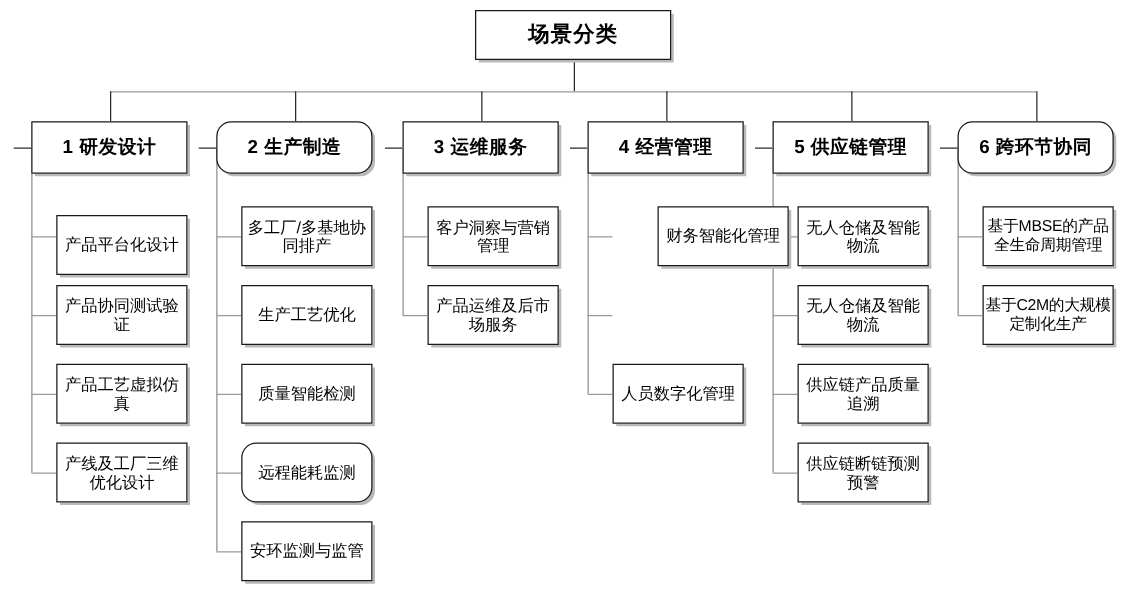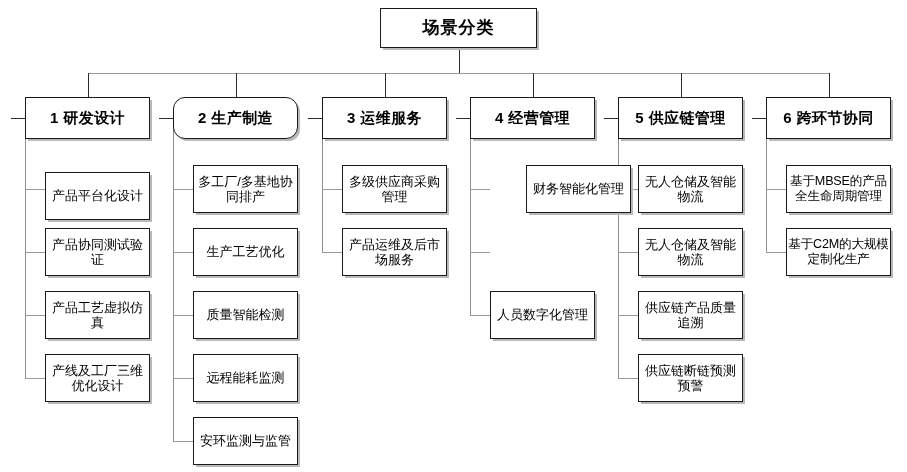--- a/index.html
+++ b/index.html
@@ -98,29 +98,29 @@
     <div class="node node-cat" style="left: 173px; top: 97px; width: 125px; height: 42px; border-radius: 12px;">2 生产制造</div>
     <div class="conn conn-h-dark" style="left: 158.5px; top: 118px; width: 14px;"></div>
     <div class="conn conn-v-soft" style="left: 172.5px; top: 118px; height: 323px;"></div>
     <div class="conn conn-h-soft" style="left: 172.5px; top: 189px; width: 20px;"></div>
     <div class="node node-leaf" style="left: 193px; top: 165px; width: 105px; height: 48px;">多工厂/多基地协同排产</div>
     <div class="conn conn-h-soft" style="left: 172.5px; top: 252px; width: 20px;"></div>
     <div class="node node-leaf" style="left: 193px; top: 228px; width: 105px; height: 48px;">生产工艺优化</div>
     <div class="conn conn-h-soft" style="left: 172.5px; top: 315px; width: 20px;"></div>
     <div class="node node-leaf" style="left: 193px; top: 291px; width: 105px; height: 48px;">质量智能检测</div>
     <div class="conn conn-h-soft" style="left: 172.5px; top: 378px; width: 20px;"></div>
-    <div class="node node-leaf" style="left: 193px; top: 354px; width: 105px; height: 48px;">远程能耗监测</div>
+    <div class="node node-leaf" style="left: 193px; top: 354px; width: 105px; height: 48px; border-radius: 12px;">远程能耗监测</div>
     <div class="conn conn-h-soft" style="left: 172.5px; top: 441px; width: 20px;"></div>
     <div class="node node-leaf" style="left: 193px; top: 417px; width: 105px; height: 48px;">安环监测与监管</div>
     <div class="conn conn-v-dark" style="left: 384.5px; top: 73px; height: 24px;"></div>
     <div class="node node-cat" style="left: 322px; top: 97px; width: 125px; height: 42px;">3 运维服务</div>
     <div class="conn conn-h-dark" style="left: 307.5px; top: 118px; width: 14px;"></div>
     <div class="conn conn-v-soft" style="left: 321.5px; top: 118px; height: 134px;"></div>
     <div class="conn conn-h-soft" style="left: 321.5px; top: 189px; width: 20px;"></div>
-    <div class="node node-leaf" style="left: 342px; top: 165px; width: 105px; height: 48px;">多级供应商采购管理</div>
+    <div class="node node-leaf" style="left: 342px; top: 165px; width: 105px; height: 48px;">客户洞察与营销管理</div>
     <div class="conn conn-h-soft" style="left: 321.5px; top: 252px; width: 20px;"></div>
     <div class="node node-leaf" style="left: 342px; top: 228px; width: 105px; height: 48px;">产品运维及后市场服务</div>
     <div class="conn conn-v-dark" style="left: 532.5px; top: 73px; height: 24px;"></div>
     <div class="node node-cat" style="left: 470px; top: 97px; width: 125px; height: 42px;">4 经营管理</div>
     <div class="conn conn-h-dark" style="left: 455.5px; top: 118px; width: 14px;"></div>
     <div class="conn conn-v-soft" style="left: 469.5px; top: 118px; height: 197px;"></div>
     <div class="conn conn-h-soft" style="left: 469.5px; top: 189px; width: 20px;"></div>
     <div class="node node-leaf" style="left: 490px; top: 165px; width: 105px; height: 48px; margin-left: 36px;">财务智能化管理</div>
     <div class="conn conn-h-soft" style="left: 469.5px; top: 252px; width: 20px;"></div>
     <div class="conn conn-h-soft" style="left: 469.5px; top: 315px; width: 20px;"></div>
@@ -131,20 +131,20 @@
     <div class="conn conn-v-soft" style="left: 617.5px; top: 118px; height: 260px;"></div>
     <div class="conn conn-h-soft" style="left: 617.5px; top: 189px; width: 20px;"></div>
     <div class="node node-leaf" style="left: 638px; top: 165px; width: 105px; height: 48px;">无人仓储及智能物流</div>
     <div class="conn conn-h-soft" style="left: 617.5px; top: 252px; width: 20px;"></div>
     <div class="node node-leaf" style="left: 638px; top: 228px; width: 105px; height: 48px;">无人仓储及智能物流</div>
     <div class="conn conn-h-soft" style="left: 617.5px; top: 315px; width: 20px;"></div>
     <div class="node node-leaf" style="left: 638px; top: 291px; width: 105px; height: 48px;">供应链产品质量追溯</div>
     <div class="conn conn-h-soft" style="left: 617.5px; top: 378px; width: 20px;"></div>
     <div class="node node-leaf" style="left: 638px; top: 354px; width: 105px; height: 48px;">供应链断链预测预警</div>
     <div class="conn conn-v-dark" style="left: 828.5px; top: 73px; height: 24px;"></div>
-    <div class="node node-cat" style="left: 766px; top: 97px; width: 125px; height: 42px;">6 跨环节协同</div>
+    <div class="node node-cat" style="left: 766px; top: 97px; width: 125px; height: 42px; border-radius: 12px;">6 跨环节协同</div>
     <div class="conn conn-h-dark" style="left: 751.5px; top: 118px; width: 14px;"></div>
     <div class="conn conn-v-soft" style="left: 765.5px; top: 118px; height: 134px;"></div>
     <div class="conn conn-h-soft" style="left: 765.5px; top: 189px; width: 20px;"></div>
     <div class="node node-leaf tight" style="left: 786px; top: 165px; width: 105px; height: 48px;">基于MBSE的产品全生命周期管理</div>
     <div class="conn conn-h-soft" style="left: 765.5px; top: 252px; width: 20px;"></div>
     <div class="node node-leaf tight" style="left: 786px; top: 228px; width: 105px; height: 48px;">基于C2M的大规模定制化生产</div>
   </div>
 
 </body></html>

